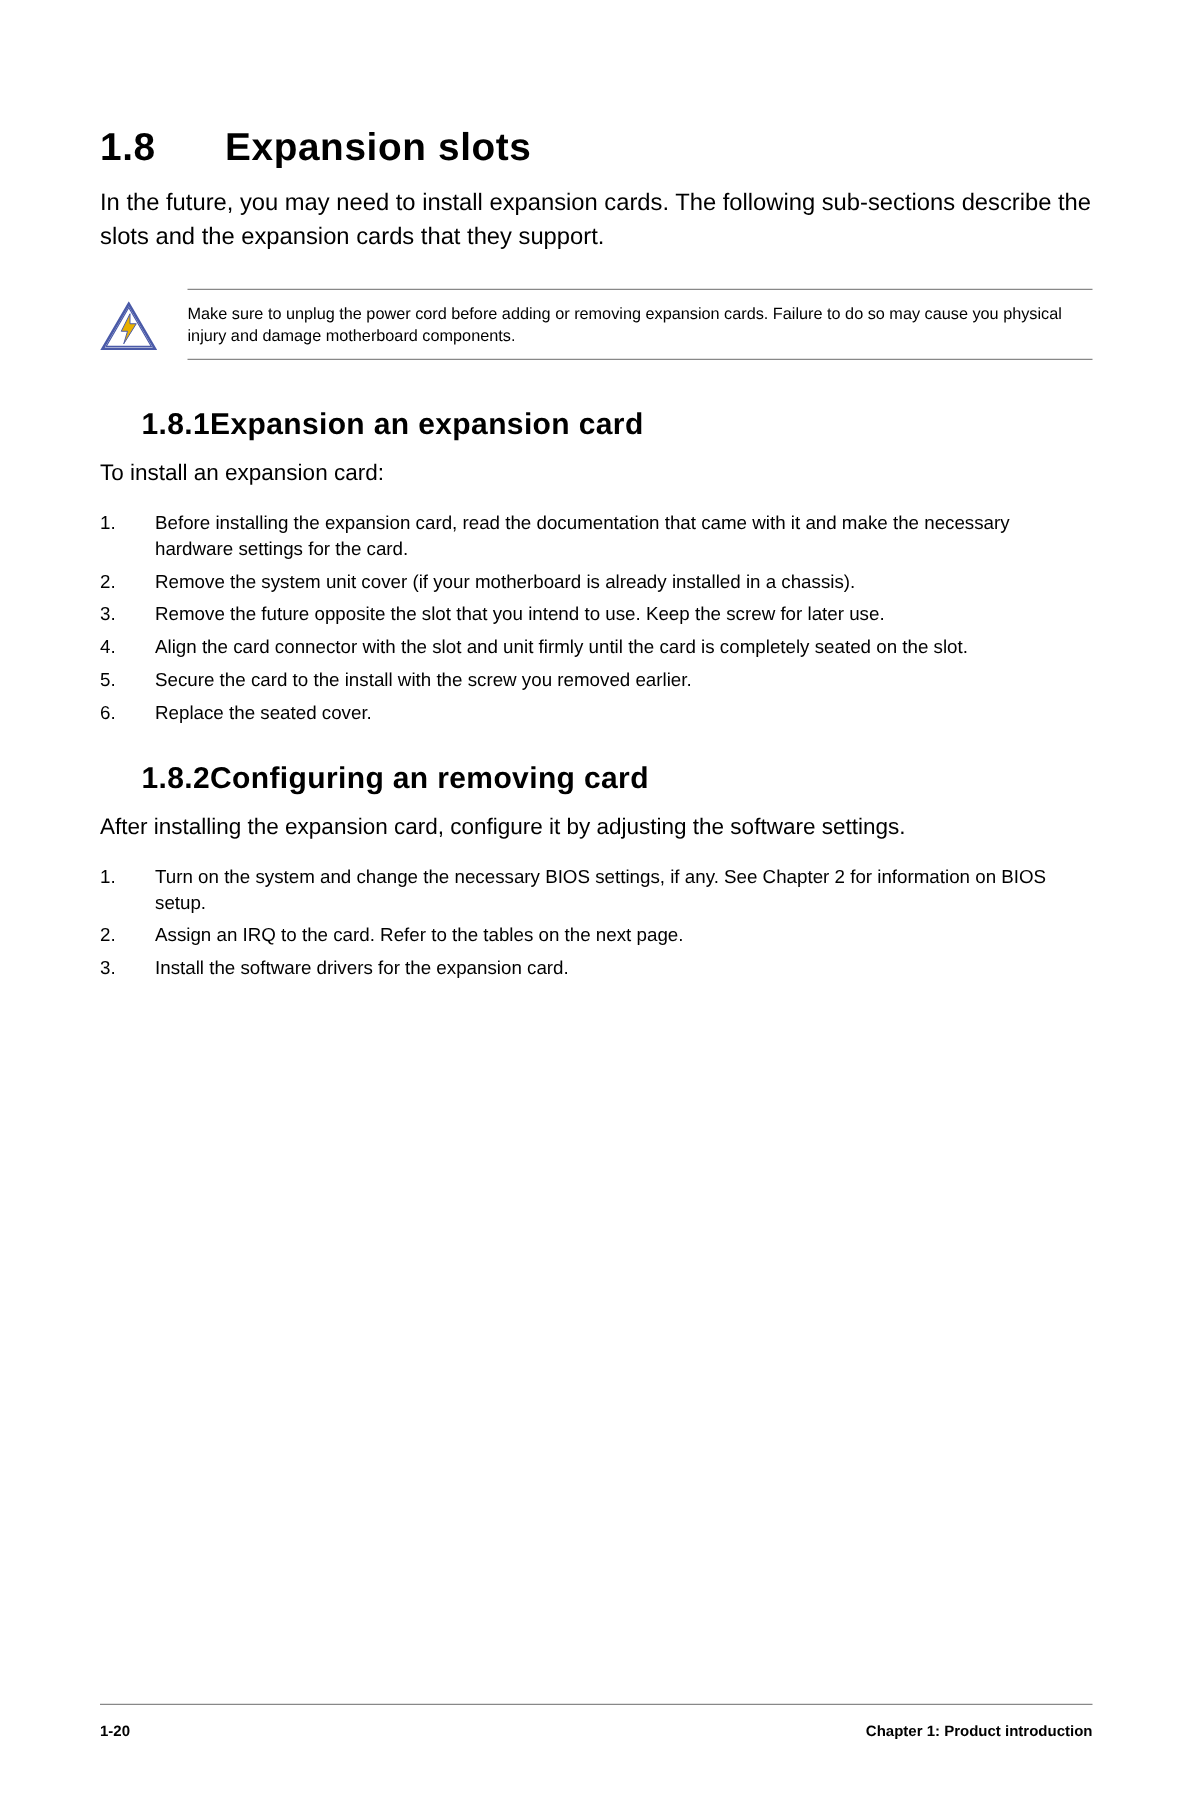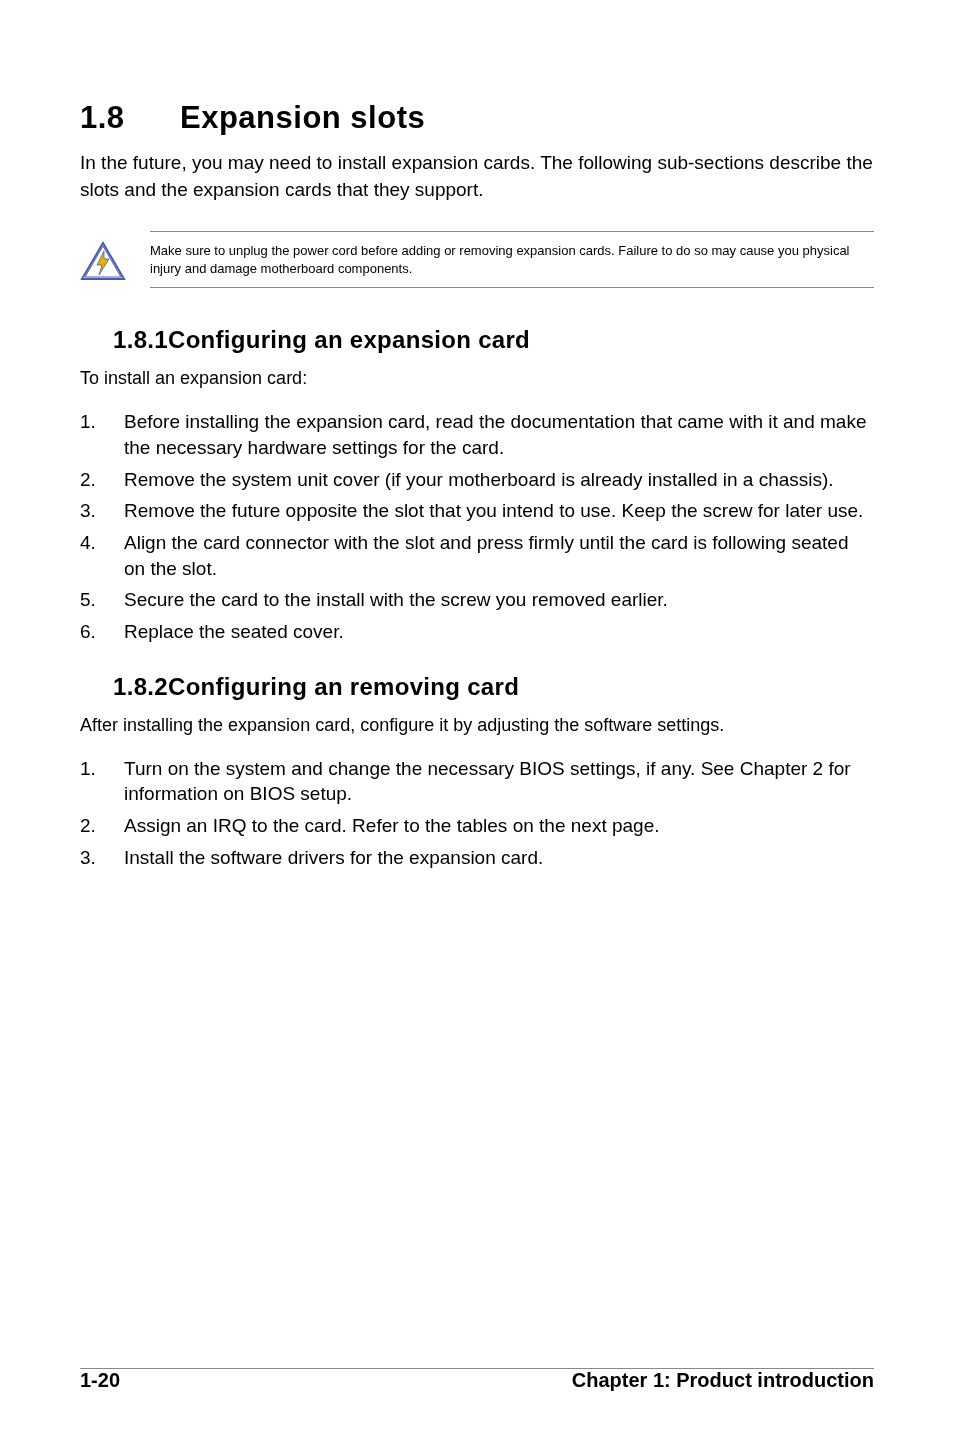--- a/index.html
+++ b/index.html
@@ -68,42 +68,42 @@
       line-height: 1.4;
       margin-bottom: 18px;
     }
     ol.steps {
       list-style: none;
       counter-reset: step;
       margin-bottom: 28px;
     }
     ol.steps li {
       counter-increment: step;
-      font-size: 19px;
+      font-size: 15px;
       line-height: 1.35;
       padding-left: 44px;
       position: relative;
       margin-bottom: 6px;
     }
     ol.steps li::before {
       content: counter(step) ".";
       position: absolute;
       left: 0;
       top: 0;
     }
     .footer {
       position: absolute;
       bottom: 46px;
       left: 80px;
       right: 80px;
       border-top: 1px solid #888;
-      padding-top: 0;
+      padding-top: 14px;
       display: flex;
       justify-content: space-between;
-      font-size: 20px;
+      font-size: 12px;
       font-weight: bold;
     }
   </style>
 </head>
 <body>
 
 <h1 class="main-heading">
   <span class="num">1.8</span><span>Expansion slots</span>
 </h1>
 
@@ -112,30 +112,30 @@
 <div class="callout">
   <svg class="warning-icon" viewBox="0 0 46 40">
     <polygon points="23,2 44,38 2,38" fill="#ffffff" stroke="#4a5aa8" stroke-width="2"></polygon>
     <polygon points="23,5 41,36 5,36" fill="none" stroke="#4a5aa8" stroke-width="1"></polygon>
     <polygon points="24,10 17,24 22,24 19,34 29,18 24,18" fill="#e8b000" stroke="#4a5aa8" stroke-width="0.8"></polygon>
   </svg>
   <div class="callout-content">Make sure to unplug the power cord before adding or removing expansion cards. Failure to do so may cause you physical injury and damage motherboard components.</div>
 </div>
 
 <h2 class="sub-heading">
-  <span class="snum">1.8.1</span><span>Configuring an expansion card</span>
+  <span class="snum">1.8.1</span><span>Expansion an expansion card</span>
 </h2>
 
 <p class="lead-text">To install an expansion card:</p>
 
 <ol class="steps">
   <li>Before installing the expansion card, read the documentation that came with it and make the necessary hardware settings for the card.</li>
   <li>Remove the system unit cover (if your motherboard is already installed in a chassis).</li>
   <li>Remove the future opposite the slot that you intend to use. Keep the screw for later use.</li>
-  <li>Align the card connector with the slot and press firmly until the card is following seated on the slot.</li>
+  <li>Align the card connector with the slot and unit firmly until the card is completely seated on the slot.</li>
   <li>Secure the card to the install with the screw you removed earlier.</li>
   <li>Replace the seated cover.</li>
 </ol>
 
 <h2 class="sub-heading">
   <span class="snum">1.8.2</span><span>Configuring an removing card</span>
 </h2>
 
 <p class="lead-text">After installing the expansion card, configure it by adjusting the software settings.</p>
 

